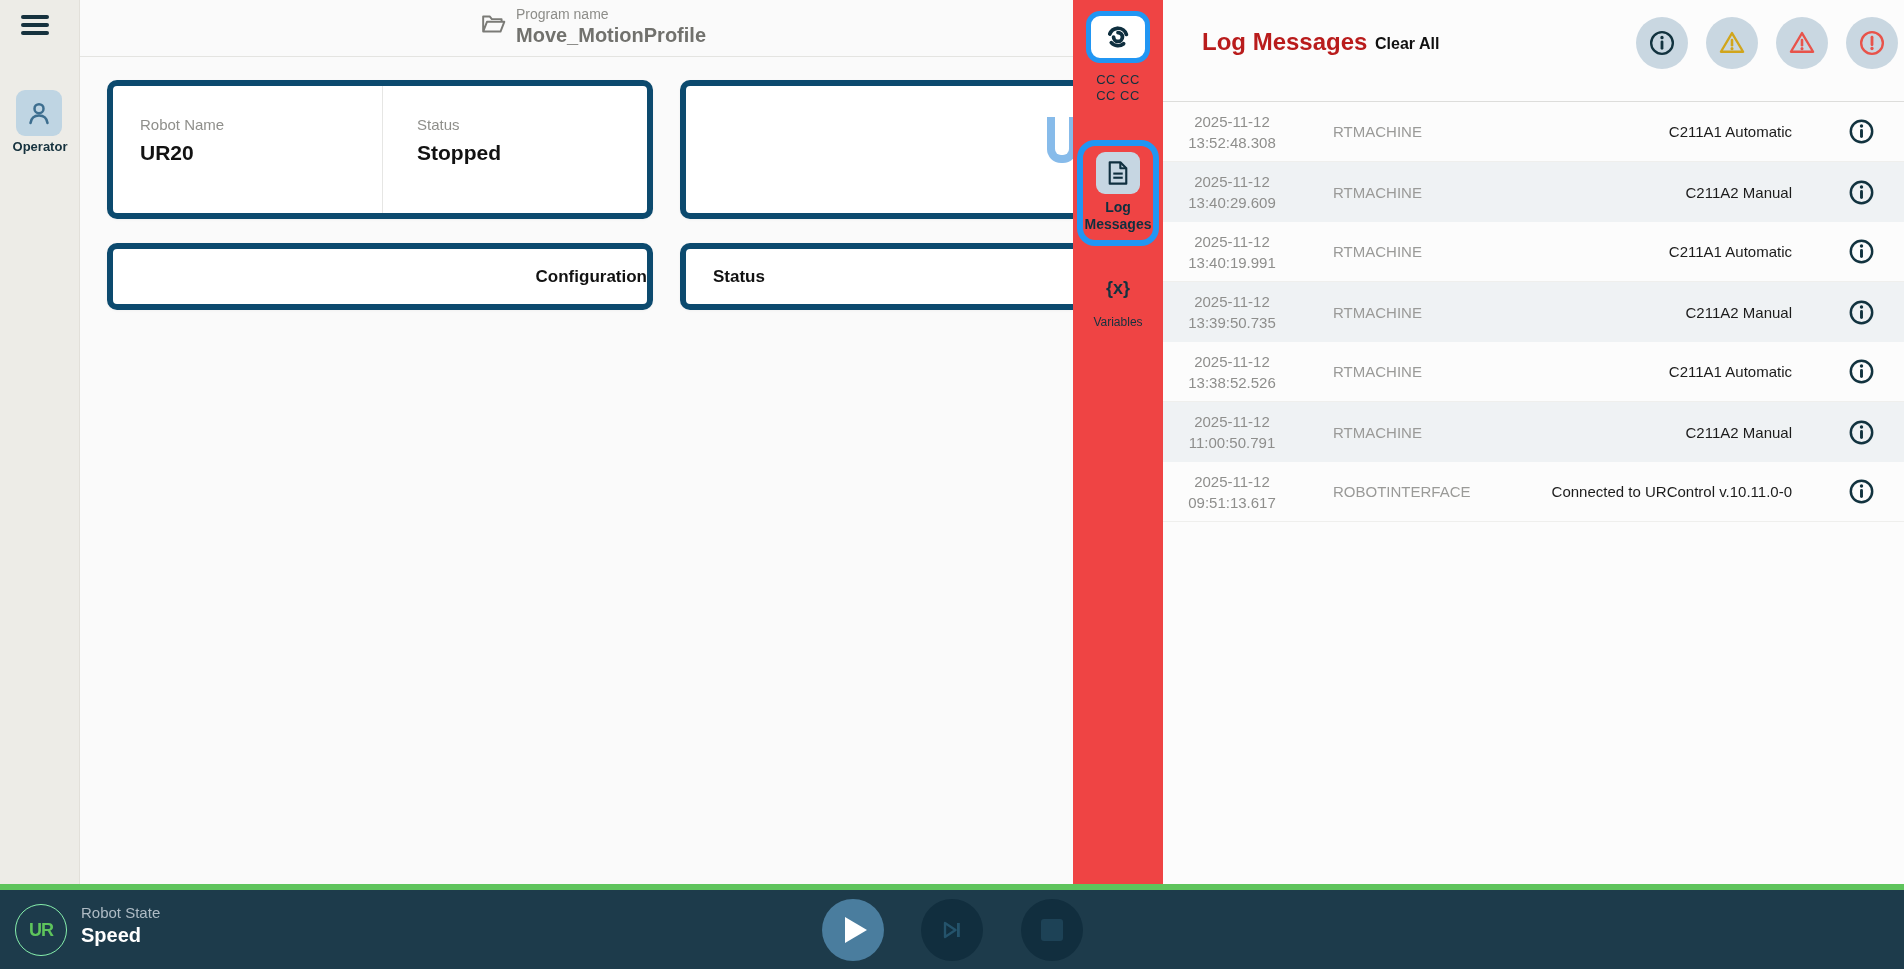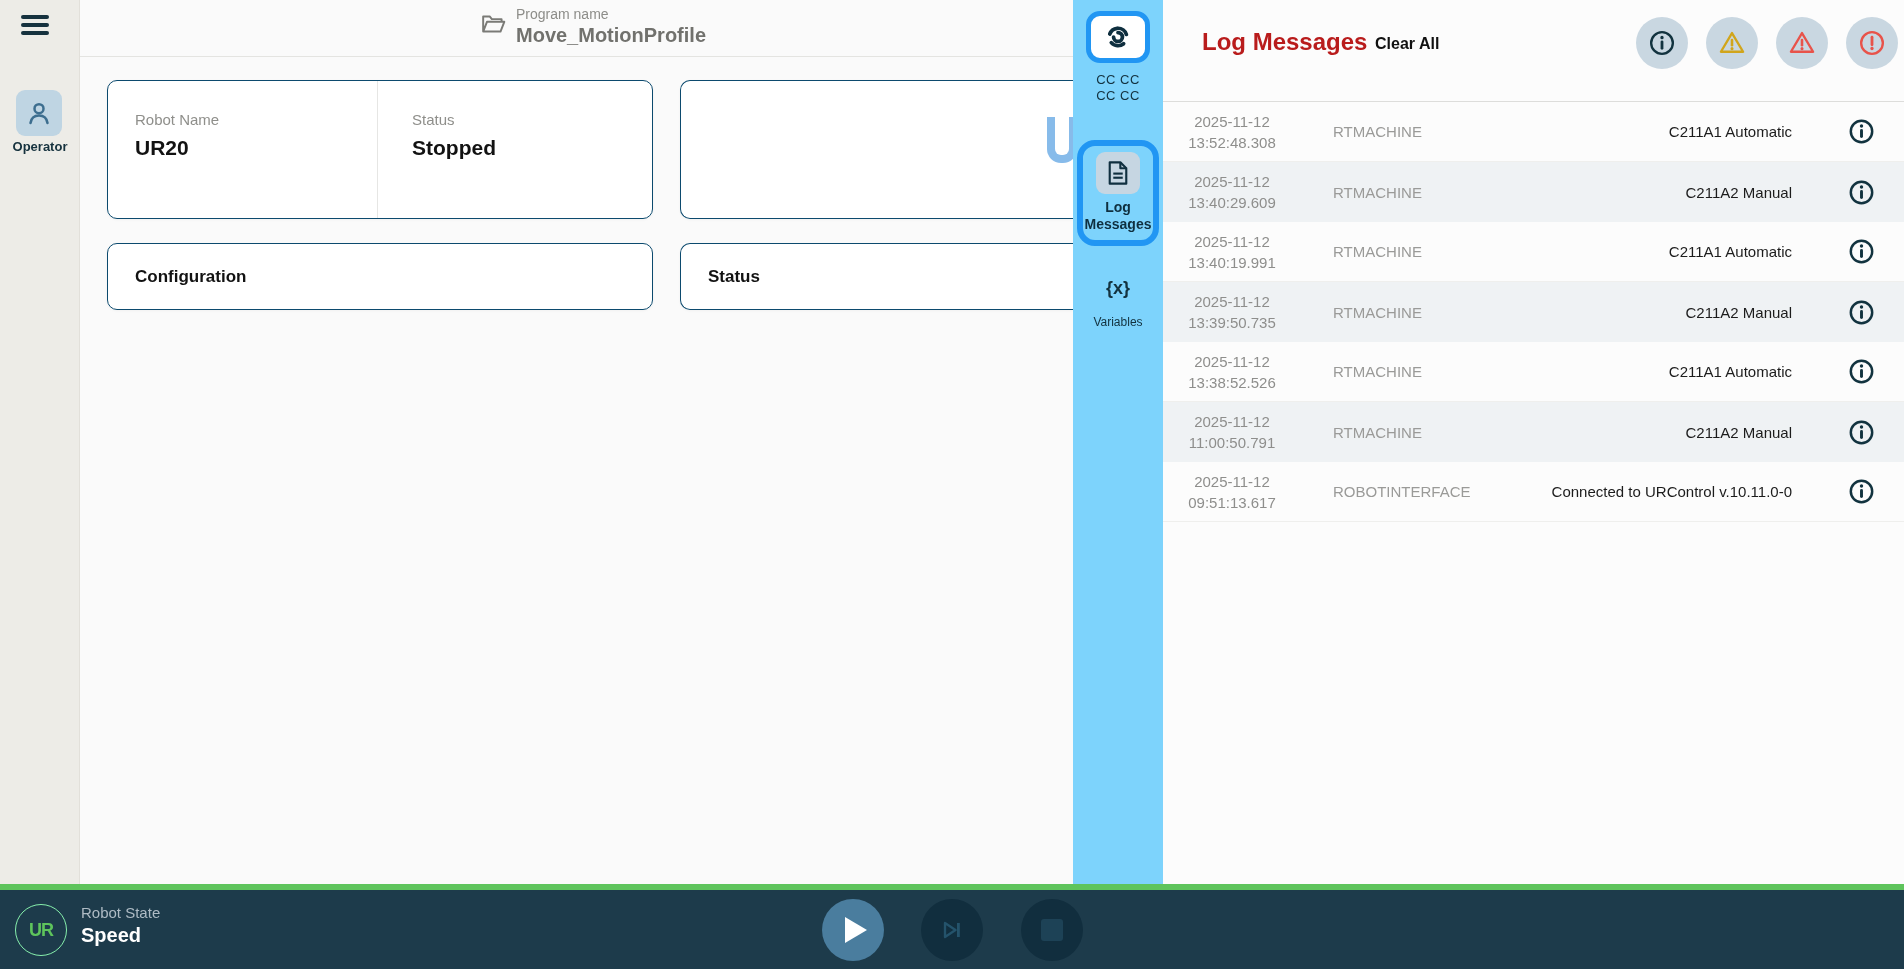--- a/index.html
+++ b/index.html
@@ -26,42 +26,42 @@
   }
   
   .center { position:absolute; left:80px; top:0; width:993px; height:884px; background:#fafafa; }
   .prog-header { position:absolute; left:401px; top:6px; display:flex; align-items:flex-start; cursor:pointer; }
   .prog-header svg { margin-top:6px; }
   .prog-texts { margin-left:9px; }
   .prog-label { font-size:14px; color:#8d8d89; line-height:17px; }
   .prog-name  { font-size:20px; font-weight:bold; color:#71716d; line-height:24px; }
   .center-divider { position:absolute; left:0; right:0; top:56px; height:1px; background:#e4e4e1; }
   .card {
-    position:absolute; background:#ffffff; border:1px solid #0c4a6e; border-radius:10px;
+    position:absolute; background:#ffffff; border:6px solid #0c4a6e; border-radius:10px;
     box-shadow:0 1px 3px rgba(0,0,0,0.04);
   }
   .card.clipped { border-radius:10px 0 0 10px; border-right:none; }
   .card-info { left:27px; top:80px; width:546px; height:139px; display:flex; }
   .info-col { padding:30px 0 0 27px; width:269px; }
   .info-col.second { border-left:1px solid #e6e6e4; padding-left:34px; width:auto; }
   .info-label { font-size:15px; color:#8f8f8b; margin-bottom:8px; }
   .info-value { font-size:21px; font-weight:bold; color:#121212; }
   .card-empty { left:600px; top:80px; width:393px; height:139px; }
-  .card-config { left:27px; top:243px; width:546px; height:67px; display:flex; align-items:center; cursor:pointer; }
+  .card-config { left:27px; top:243px; width:546px; height:67px; display:flex; align-items:center; cursor:pointer;justify-content:flex-end; }
   .card-status { left:600px; top:243px; width:393px; height:67px; display:flex; align-items:center; cursor:pointer; }
   .card-title { font-size:17px; font-weight:bold; color:#121212; padding-left:27px; }
   .clipped-blue {
     position:absolute; left:967px; top:117px; width:30px; height:46px;
     border-left:8px solid rgba(72,151,223,0.65);
     border-right:8px solid rgba(72,151,223,0.65);
     border-bottom:8px solid rgba(72,151,223,0.65);
     border-radius:0 0 14px 14px;
   }
   
-  .toolstrip { position:absolute; left:1073px; top:0; width:90px; height:884px; background:#7dd3fc; }
+  .toolstrip { position:absolute; left:1073px; top:0; width:90px; height:884px; background:#ef4444; }
   .tool-item-1 {
     position:absolute; left:13px; top:11px; width:64px; height:52px;
     background:#ffffff; border:5px solid #2196f3; border-radius:14px;
     display:flex; align-items:center; justify-content:center; cursor:pointer;
   }
   .cc-text {
     position:absolute; left:0; top:72px; width:90px; text-align:center;
     font-size:13px; color:#13323f; letter-spacing:0.5px; line-height:16px;
   }
   .tool-logmsg {

